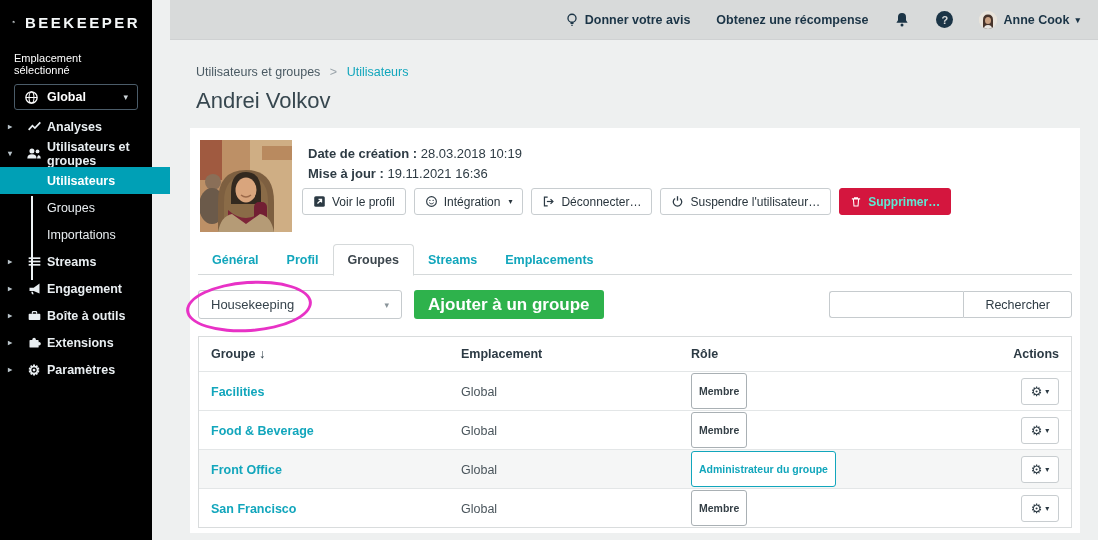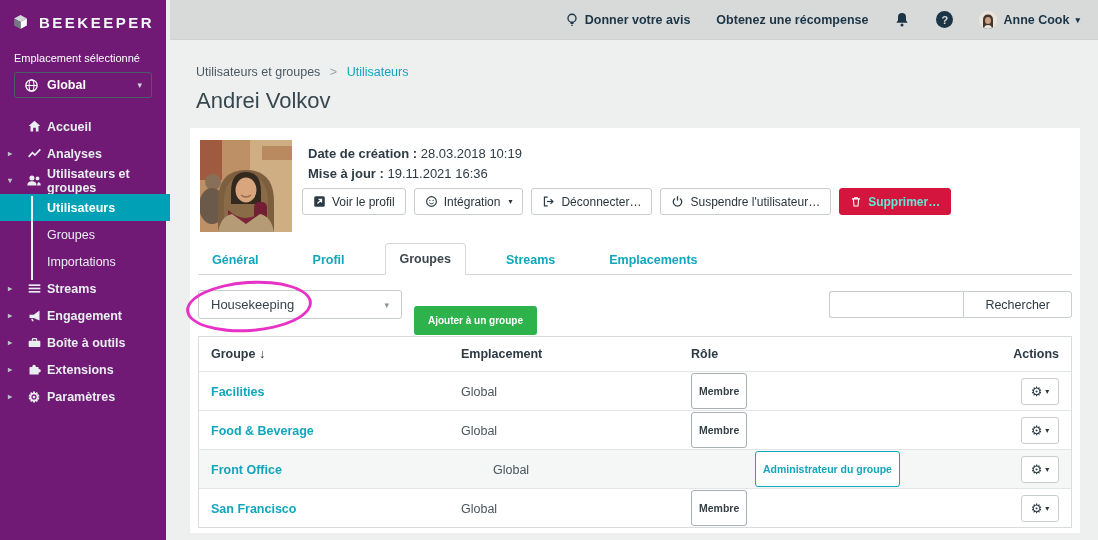--- a/index.html
+++ b/index.html
@@ -1,20 +1,20 @@
 <!DOCTYPE html>
 <html><head>
 <meta charset="utf-8">
 <style>
   * { margin:0; padding:0; box-sizing:border-box; }
   html,body { width:1098px; height:540px; overflow:hidden; font-family:"Liberation Sans", sans-serif; background:#eef0f0; }
   .root { position:relative; width:1098px; height:540px; }
 
   
-  .sidebar { position:absolute; left:0; top:0; width:166px; height:540px; background:#701a75; color:#e9eef1; z-index:5; }
+  .sidebar { position:absolute; left:0; top:0; width:152px; height:540px; background:#000000; color:#e9eef1; z-index:5; }
   .logo-row { display:flex; align-items:center; gap:10px; padding:10px 12px 8px 12px; }
   .logo-text { font-size:15px; font-weight:bold; letter-spacing:2.5px; color:#f4f7f8; }
   .loc-label { font-size:11px; color:#ffffff; padding:10px 14px 6px 14px; }
   .loc-select { margin:2px 14px 0 14px; height:26px; border:1px solid #4b5c69; border-radius:3px; display:flex; align-items:center; gap:8px; padding:0 9px; cursor:pointer; }
   .loc-select .txt { font-size:12.5px; font-weight:bold; color:#fff; flex:1; }
   .loc-select .chev { font-size:9px; color:#cfd6da; }
   .nav { position:absolute; left:0; top:113px; width:170px; }
   .nav-item { position:relative; height:27px; display:flex; align-items:center; font-size:12.5px; font-weight:600; color:#e9eef1; cursor:pointer; }
   .nav-caret { position:absolute; left:8px; width:10px; font-size:8px; color:#b9c4ca; top:9px; }
   .nav-ico { position:absolute; left:25px; width:18px; text-align:center; display:flex; justify-content:center; }
@@ -46,47 +46,47 @@
 
   .meta { position:absolute; left:118px; top:16px; font-size:13px; color:#2e3b44; line-height:20px; }
   .meta b { font-weight:bold; }
 
   .btn-row { position:absolute; left:112px; top:60px; display:flex; gap:8px; }
   .btn { height:27px; display:flex; align-items:center; gap:6px; padding:0 10px; border:1px solid #c8cdd0; border-radius:3px; background:#fff; font-size:12px; color:#29353d; cursor:pointer; white-space:nowrap; }
   .btn svg { flex:none; }
   .btn-danger { background:#d4163e; border-color:#d4163e; color:#5eead4; font-weight:600; }
   .caret-btn { font-size:8px; margin-left:2px; }
 
-  .tabs { position:absolute; left:8px; right:8px; top:117px; height:30px; border-bottom:1px solid #d5d9da; display:flex; align-items:flex-end;gap:26px; }
+  .tabs { position:absolute; left:8px; right:8px; top:117px; height:30px; border-bottom:1px solid #d5d9da; display:flex; align-items:center; }
   .tab { font-size:12.5px; font-weight:600; color:#12a6bc; padding:8px 14px; cursor:pointer; margin-bottom:-1px; }
   .tab-active { color:#3c464d; background:#fff; border:1px solid #d5d9da; border-bottom-color:#fff; border-radius:4px 4px 0 0; }
 
   .controls { position:absolute; left:8px; right:8px; top:162px; height:30px; }
   .group-select { position:absolute; left:0; top:0; width:204px; height:29px; border:1px solid #c6cbce; border-radius:3px; background:#fff; display:flex; align-items:center; padding:0 12px; cursor:pointer; }
   .group-select .txt { flex:1; font-size:13px; color:#36434c; }
   .group-select .chev { font-size:9px; color:#8a949a; }
-  .btn-green { position:absolute; left:216px; top:0; height:29px; padding:8px 14px; background:#2eb24c; border:none; border-radius:3px; color:#fff; font-size:10px; font-weight:600; display:flex; align-items:center; cursor:pointer; font-family:"Liberation Sans", sans-serif;margin-top:16px; }
+  .btn-green { position:absolute; left:216px; top:0; height:29px; padding:8px 14px; background:#2eb24c; border:none; border-radius:3px; color:#fff; font-size:17px; font-weight:600; display:flex; align-items:center; cursor:pointer; font-family:"Liberation Sans", sans-serif; }
   .search-group { position:absolute; right:0; top:1px; display:flex; }
   .search-input { width:134px; height:27px; border:1px solid #c6cbce; border-right:none; border-radius:3px 0 0 3px; padding:0 8px; font-size:12.5px; color:#2e3b44; outline:none; font-family:"Liberation Sans", sans-serif; }
   .search-btn { height:27px; padding:0 21px; border:1px solid #c6cbce; border-radius:0 3px 3px 0; background:#fff; font-size:12.5px; color:#2e3b44; cursor:pointer; font-family:"Liberation Sans", sans-serif; }
 
   .tbl { position:absolute; left:8px; right:8px; top:208px; border:1px solid #d9dcdd; }
   .trow { display:flex; align-items:center; height:39px; border-top:1px solid #e3e6e7; background:#fff;justify-content:center; }
   .thead { height:34px; border-top:none; }
   .c1 { width:262px; padding-left:12px; }
   .c2 { width:230px; }
   .c3 { flex:1; }
   .c4 { width:110px; text-align:right; padding-right:12px; display:flex; justify-content:flex-end; }
   .th { font-size:12.5px; font-weight:bold; color:#2c3a44; }
   .g-link { font-size:12.5px; font-weight:bold; color:#12a6bc; cursor:pointer; }
   .loc-val { font-size:12.5px; color:#4a555c; }
   .badge { display:inline-block; font-size:10.5px; font-weight:bold; padding:11px 7px; border-radius:3px; background:#fff; }
   .badge-member { border:1px solid #a9b0b4; color:#343f46; }
   .badge-admin { border:1px solid #12a6bc; color:#12a6bc; }
-  .row-striped { background:#f5f6f6;gap:32px; }
+  .row-striped { background:#f5f6f6; }
   .action-btn { width:38px; height:27px; border:1px solid #c8cdd0; border-radius:3px; background:#fff; display:flex; align-items:center; justify-content:center; gap:3px; cursor:pointer; }
   .action-btn .g { font-size:13px; color:#2c3a44; line-height:1; }
   .action-btn .c { font-size:8px; color:#2c3a44; }
 
   .annotation { position:absolute; left:-4px; top:153px; width:126px; height:51px; border:3px solid #e832c6; border-radius:50%; transform:rotate(-4deg); pointer-events:none; z-index:9; }
 </style>
 </head>
 <body>
 
 <div class="root">
@@ -105,28 +105,20 @@
       <svg width="15" height="15" viewBox="0 0 16 16">
         <circle cx="8" cy="8" r="6" fill="none" stroke="#fff" stroke-width="1.4"></circle>
         <ellipse cx="8" cy="8" rx="2.6" ry="6" fill="none" stroke="#fff" stroke-width="1.1"></ellipse>
         <line x1="2" y1="8" x2="14" y2="8" stroke="#fff" stroke-width="1.1"></line>
       </svg>
       <span class="txt">Global</span>
       <span class="chev">▾</span>
     </div>
 
     <div class="nav">
-      <div class="nav-item">
-        <span class="nav-ico">
-          <svg width="15" height="15" viewBox="0 0 18 18" fill="#e9eef1">
-              <path d="M9 2 L16 8.5 H13.8 V15 H10.6 V10.6 H7.4 V15 H4.2 V8.5 H2 Z"></path>
-            </svg>
-        </span>
-        <span class="nav-label">Accueil</span>
-      </div>
       <div class="nav-item">
         <span class="nav-caret">▸</span>
         <span class="nav-ico">
           <svg width="15" height="15" viewBox="0 0 18 18">
               <polyline points="2,13 6.5,8 9.5,11 16,4" fill="none" stroke="#e9eef1" stroke-width="2"></polyline>
             </svg>
         </span>
         <span class="nav-label">Analyses</span>
       </div>
       <div class="nav-item">

